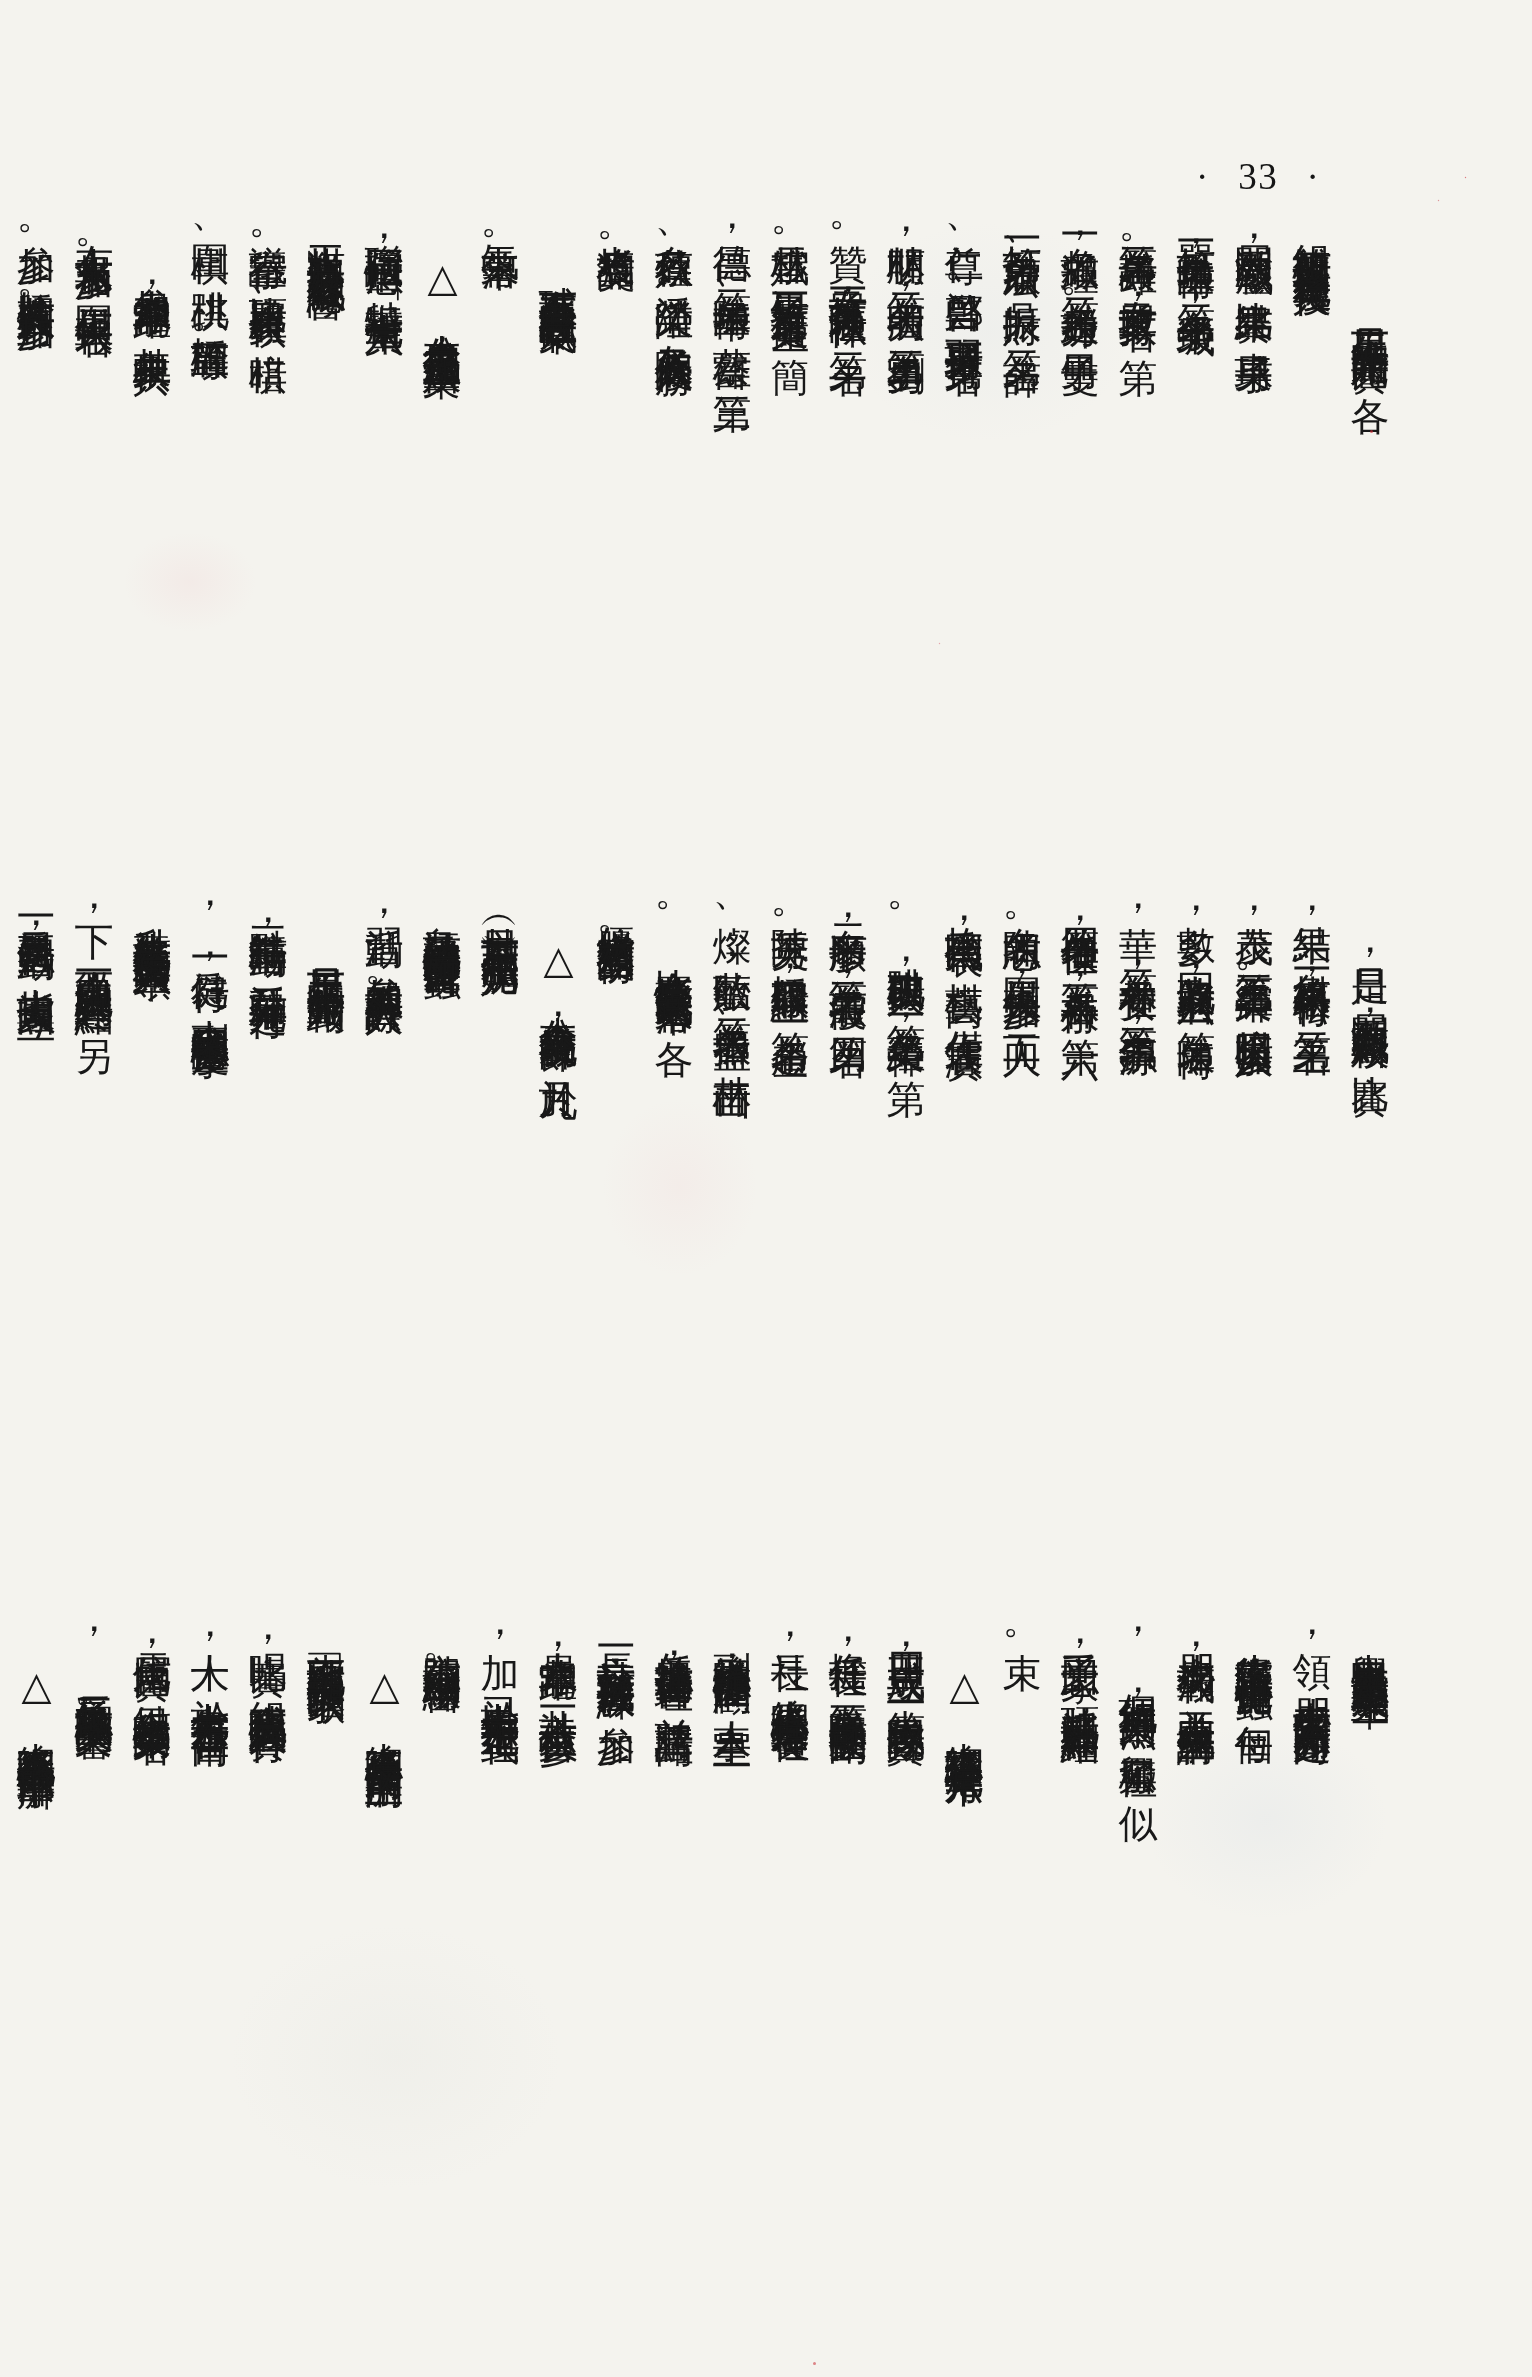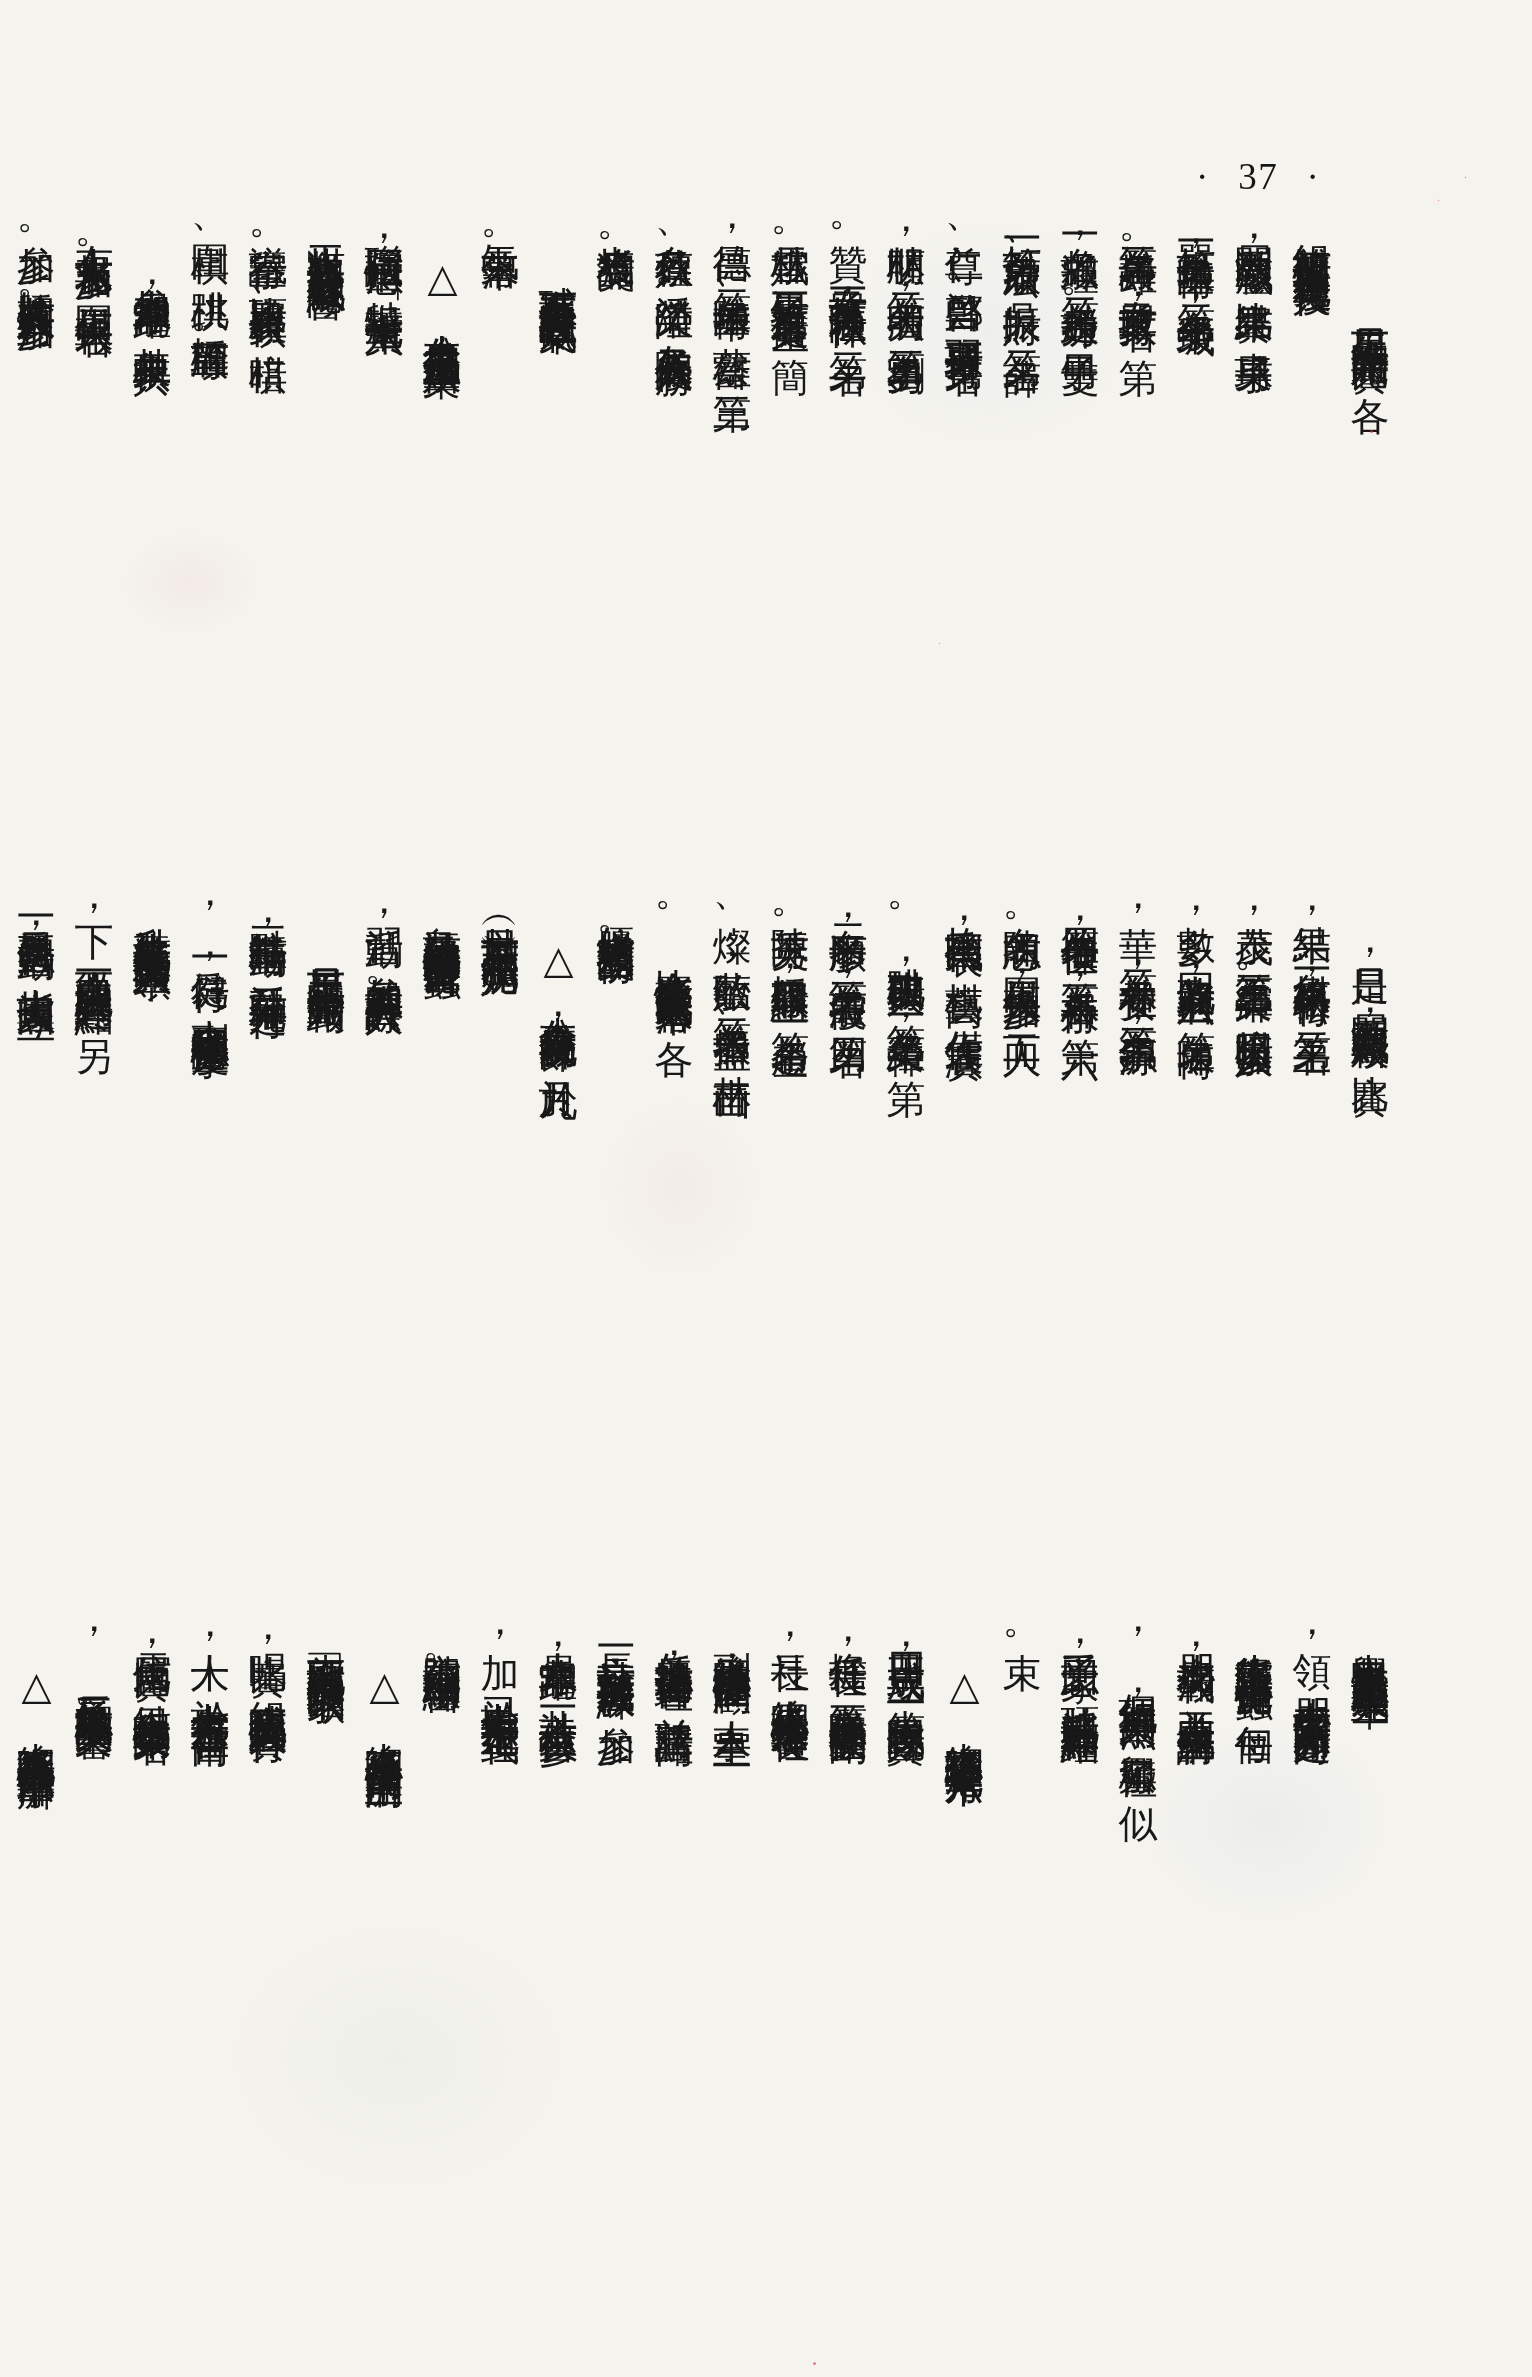--- a/index.html
+++ b/index.html
@@ -58,21 +58,21 @@
     
   }
   .band-1{top:214px;height:666px;}
   .band-2{top:896px;height:696px;}
   .band-3{top:1622px;height:720px;}
 </style>
 </head>
 <body>
 
 <div class="page">
-  <div class="page-number">· 37 ·</div>
+  <div class="page-number">· 33 ·</div>
 
   <section class="band band-1">
       <div class="col">　　是日下午二時準時開始比賽，各</div>
       <div class="col">組雙打及個人單打皆在先禮後兵後，</div>
       <div class="col">展開激烈鏖戰，比賽結果，桌球男子</div>
       <div class="col">單打第一名陳博華，第二名李榮城，</div>
       <div class="col">第三名黃靜雄。女子單打取二名，第</div>
       <div class="col">一名賴淑瑾，第二名趙秀珠。男子雙</div>
       <div class="col">打第一名蕭宏欣、吳振財，第二名薛</div>
       <div class="col">尊仁、鄭啓昌。羽球男子單打第一名</div>

